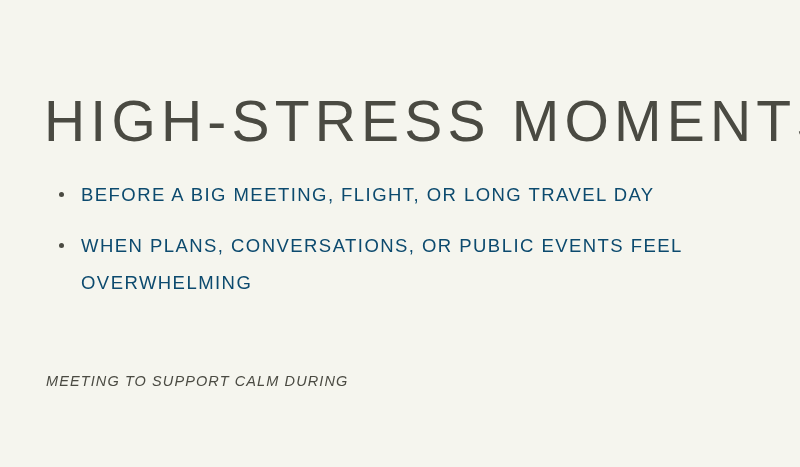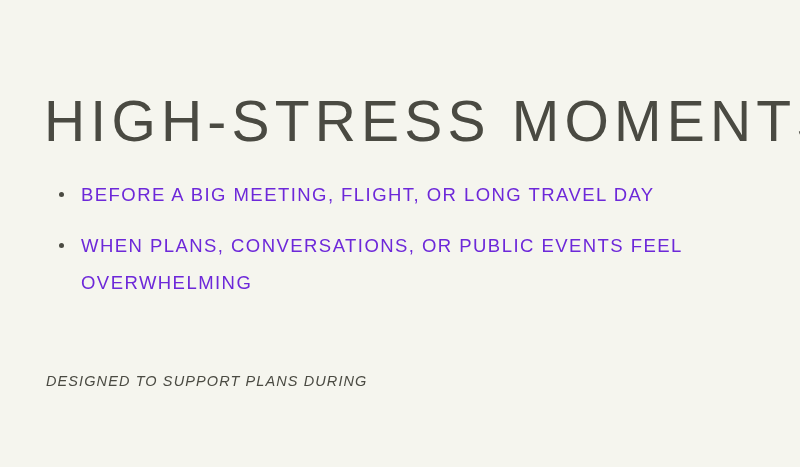--- a/index.html
+++ b/index.html
@@ -46,21 +46,21 @@
   }
 
   .bullet-item {
     position: relative;
     padding-left: 25px;
     margin-bottom: 14px;
     font-size: 18.5px;
     font-weight: 400;
     letter-spacing: 1.45px;
     line-height: 37px;
-    color: #6d28d9;
+    color: #0c4a6e;
   }
 
   .bullet-item:last-child {
     margin-bottom: 8px;
   }
 
   .bullet-dot {
     position: absolute;
     left: 3px;
     top: 16px;
@@ -103,16 +103,16 @@
       <span class="bullet-dot"></span>
       <span class="bullet-text">BEFORE A BIG MEETING, FLIGHT, OR LONG TRAVEL DAY</span>
     </li>
     <li class="bullet-item">
       <span class="bullet-dot"></span>
       <span class="bullet-text">WHEN PLANS, CONVERSATIONS, OR PUBLIC EVENTS FEEL OVERWHELMING</span>
     </li>
   </ul>
 
   <div class="footnote">
-    <span class="footnote-line">DESIGNED TO SUPPORT PLANS DURING</span>
+    <span class="footnote-line">MEETING TO SUPPORT CALM DURING</span>
   </div>
 
 </div>
 
 </body></html>

